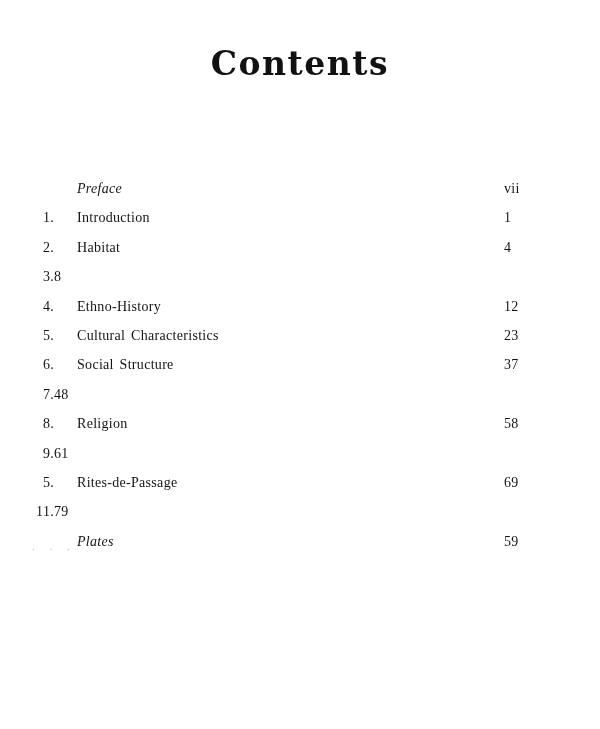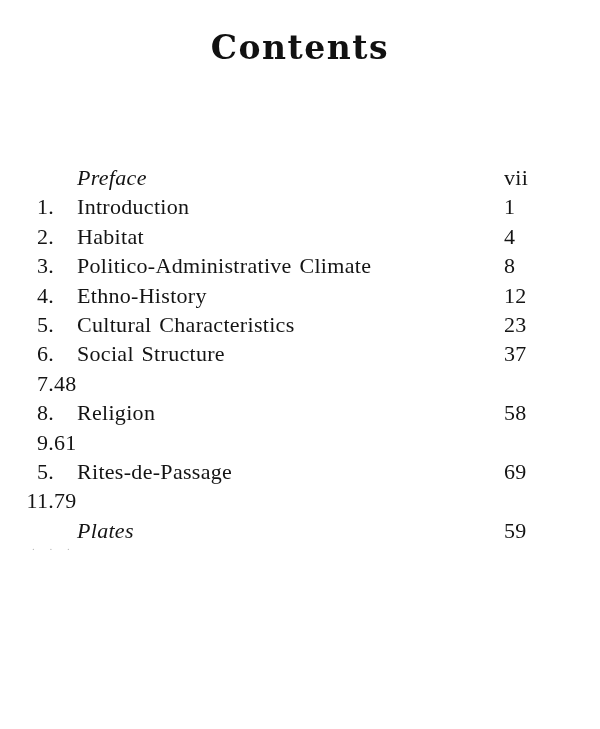--- a/index.html
+++ b/index.html
@@ -11,37 +11,37 @@
     position: relative;
     width: 600px;
     height: 729px;
     margin: 0 auto;
     background: #ffffff;
     font-family: "Liberation Serif", serif;
     color: #141414;
     overflow: hidden;
   }
   .page-title {
-    margin: 0;
+    margin: 16px;
     padding-top: 28px;
     text-align: center;
     font-family: "DejaVu Serif", serif;
     font-weight: 700;
     font-size: 33px;
     letter-spacing: 1.5px;
     color: #111111;
   }
   .toc {
     margin: 98px 60px 0 22px; 
   }
   .toc-row {
     display: flex;
     align-items: baseline;
     height: 29.4px;
-    font-size: 22px;
+    font-size: 14px;
     word-spacing: 2px;
     letter-spacing: 0.3px;
   }
   .toc-num {
     width: 32px;
     text-align: right;
     flex: 0 0 auto;
   }
   .toc-title {
     flex: 1 1 auto;
@@ -89,21 +89,20 @@
     </div>
 
     <div class="toc-row">
       <span class="toc-num">2.</span>
       <span class="toc-title">Habitat</span>
       <span class="toc-page">4</span>
     </div>
 
     <div class="toc-row">
       <span class="toc-num">3.</span>
-      <span class="toc-title">Politico-Administrative Climate</span>
       <span class="toc-page">8</span>
     </div>
 
     <div class="toc-row">
       <span class="toc-num">4.</span>
       <span class="toc-title">Ethno-History</span>
       <span class="toc-page">12</span>
     </div>
 
     <div class="toc-row">

